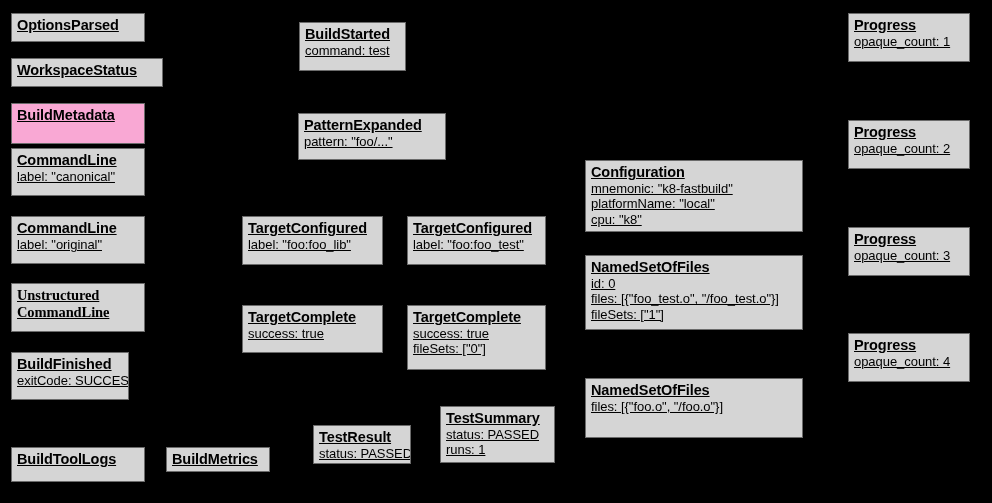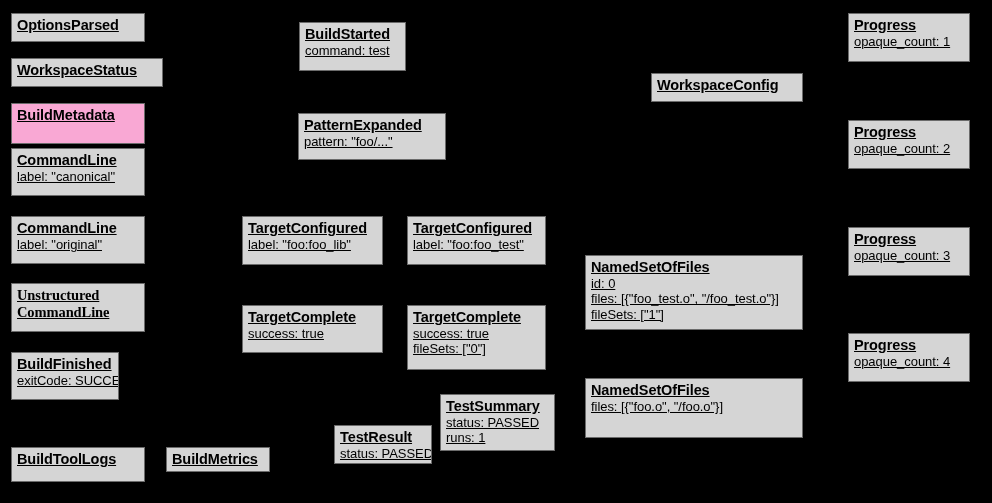--- a/index.html
+++ b/index.html
@@ -83,21 +83,21 @@
     <div class="node" style="left: 11px; top: 216px; width: 134px; height: 48px; background: rgb(213, 213, 213); border-color: rgb(107, 107, 107); color: rgb(0, 0, 0);">
       <span class="node-title">CommandLine</span>
       <span class="node-fields">
         <span class="node-field">label: "original"</span>
       </span>
     </div>
     <div class="node" style="left: 11px; top: 283px; width: 134px; height: 49px; background: rgb(213, 213, 213); border-color: rgb(107, 107, 107); color: rgb(0, 0, 0);">
       <span class="node-title wrap">Unstructured CommandLine</span>
       <span class="node-fields"></span>
     </div>
-    <div class="node" style="left: 11px; top: 352px; width: 108px; height: 48px; background: rgb(213, 213, 213); border-color: rgb(107, 107, 107); color: rgb(0, 0, 0);">
+    <div class="node" style="left: 11px; top: 352px; width: 118px; height: 48px; background: rgb(213, 213, 213); border-color: rgb(107, 107, 107); color: rgb(0, 0, 0);">
       <span class="node-title">BuildFinished</span>
       <span class="node-fields">
         <span class="node-field">exitCode: SUCCESS</span>
       </span>
     </div>
     <div class="node" style="left: 11px; top: 447px; width: 134px; height: 35px; background: rgb(213, 213, 213); border-color: rgb(107, 107, 107); color: rgb(0, 0, 0);">
       <span class="node-title">BuildToolLogs</span>
       <span class="node-fields"></span>
     </div>
     <div class="node" style="left: 166px; top: 447px; width: 104px; height: 21px; background: rgb(213, 213, 213); border-color: rgb(107, 107, 107); color: rgb(0, 0, 0);">
@@ -134,36 +134,40 @@
         <span class="node-field">success: true</span>
       </span>
     </div>
     <div class="node" style="left: 407px; top: 305px; width: 139px; height: 65px; background: rgb(213, 213, 213); border-color: rgb(107, 107, 107); color: rgb(0, 0, 0);">
       <span class="node-title">TargetComplete</span>
       <span class="node-fields">
         <span class="node-field">success: true</span>
         <span class="node-field">fileSets: ["0"]</span>
       </span>
     </div>
-    <div class="node" style="left: 313px; top: 425px; width: 98px; height: 39px; background: rgb(213, 213, 213); border-color: rgb(107, 107, 107); color: rgb(0, 0, 0); margin-left: 21px;">
+    <div class="node" style="left: 313px; top: 425px; width: 98px; height: 39px; background: rgb(213, 213, 213); border-color: rgb(107, 107, 107); color: rgb(0, 0, 0);">
       <span class="node-title">TestResult</span>
       <span class="node-fields">
         <span class="node-field">status: PASSED</span>
       </span>
     </div>
-    <div class="node" style="left: 440px; top: 394px; width: 115px; height: 57px; background: rgb(213, 213, 213); border-color: rgb(107, 107, 107); color: rgb(0, 0, 0);">
+    <div class="node" style="left: 440px; top: 406px; width: 115px; height: 57px; background: rgb(213, 213, 213); border-color: rgb(107, 107, 107); color: rgb(0, 0, 0);">
       <span class="node-title">TestSummary</span>
       <span class="node-fields">
         <span class="node-field">status: PASSED</span>
         <span class="node-field">runs: 1</span>
       </span>
     </div>
-    <div class="node" style="left: 651px; top: 73px; width: 152px; height: 29px; background: rgb(213, 213, 213); border-color: rgb(107, 107, 107); color: rgb(0, 0, 0);">
-      <span class="node-title">WorkspaceConfig</span>
-      <span class="node-fields"></span>
+    <div class="node" style="left: 585px; top: 160px; width: 218px; height: 72px; background: rgb(213, 213, 213); border-color: rgb(107, 107, 107); color: rgb(0, 0, 0);">
+      <span class="node-title">Configuration</span>
+      <span class="node-fields">
+        <span class="node-field">mnemonic: "k8-fastbuild"</span>
+        <span class="node-field">platformName: "local"</span>
+        <span class="node-field">cpu: "k8"</span>
+      </span>
     </div>
     <div class="node" style="left: 585px; top: 255px; width: 218px; height: 75px; background: rgb(213, 213, 213); border-color: rgb(107, 107, 107); color: rgb(0, 0, 0);">
       <span class="node-title">NamedSetOfFiles</span>
       <span class="node-fields">
         <span class="node-field">id: 0</span>
         <span class="node-field">files: [{"foo_test.o", "/foo_test.o"}]</span>
         <span class="node-field">fileSets: ["1"]</span>
       </span>
     </div>
     <div class="node" style="left: 585px; top: 378px; width: 218px; height: 60px; background: rgb(213, 213, 213); border-color: rgb(107, 107, 107); color: rgb(0, 0, 0);">

